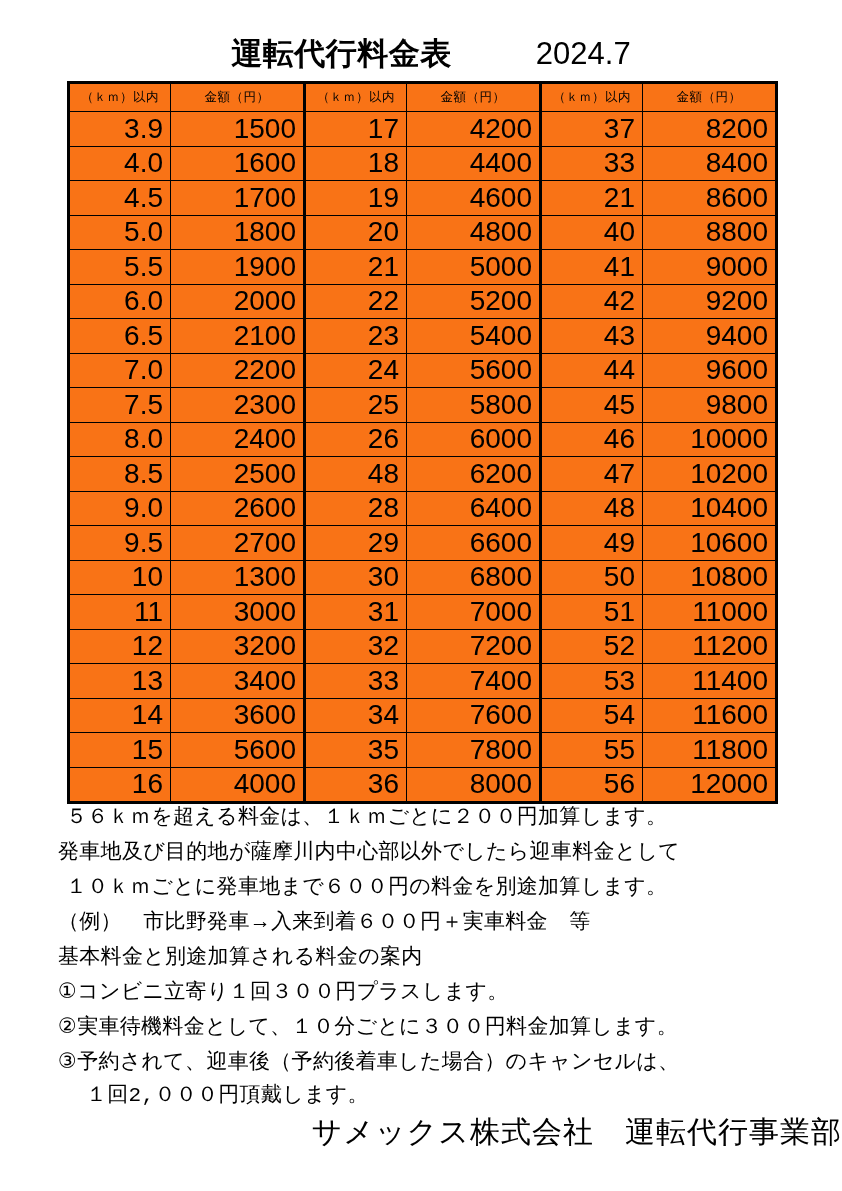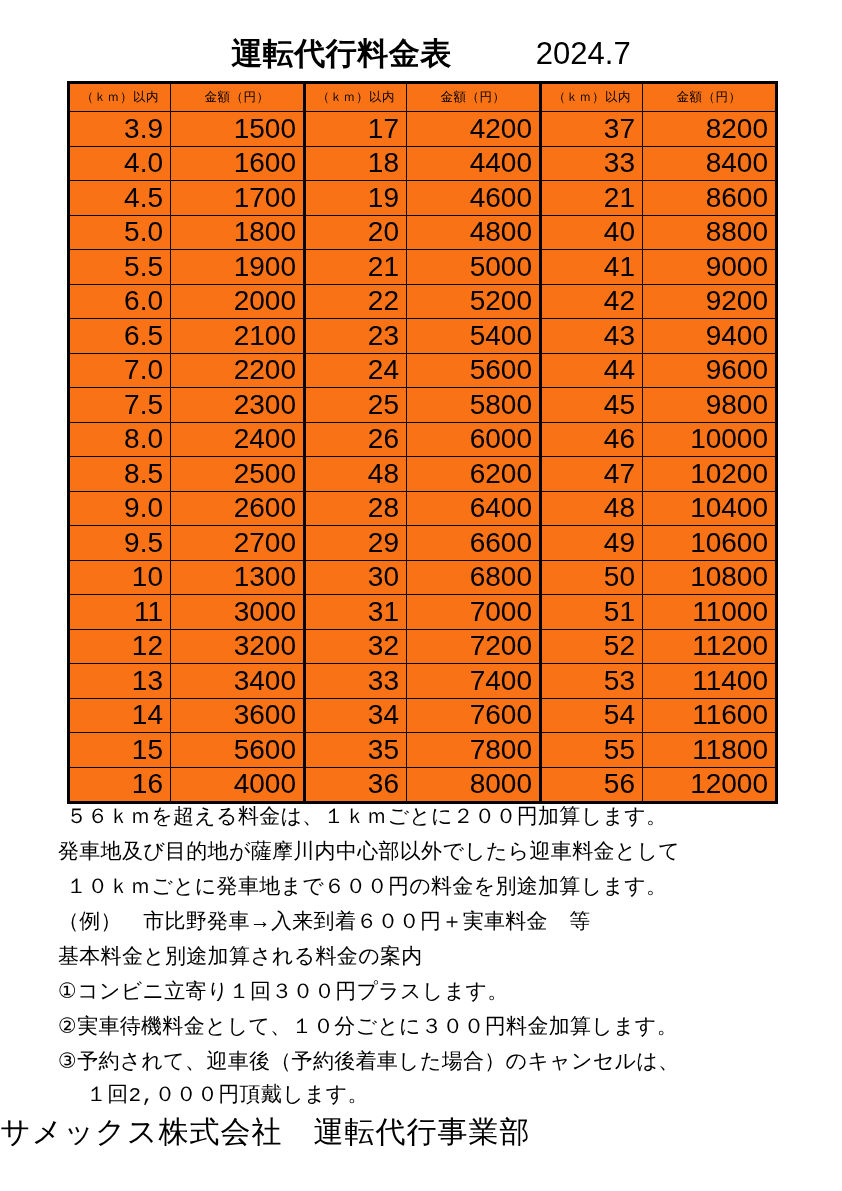--- a/index.html
+++ b/index.html
@@ -103,21 +103,21 @@
   .note-indent-1 { padding-left: 8px; }
   .note-indent-2 { padding-left: 0px; }
   .note-indent-3 { padding-left: 28px; font-family: Liberation Mono, monospace; }
 
   
   .footer {
     position: absolute;
     left: 0;
     top: 1112px;
     width: 842px;
-    text-align: left;
+    text-align: right;
     white-space: nowrap;
   }
   .footer-text {
     font-size: 30px;
     letter-spacing: 1px;
   }
 </style>
 </head>
 <body>
 

